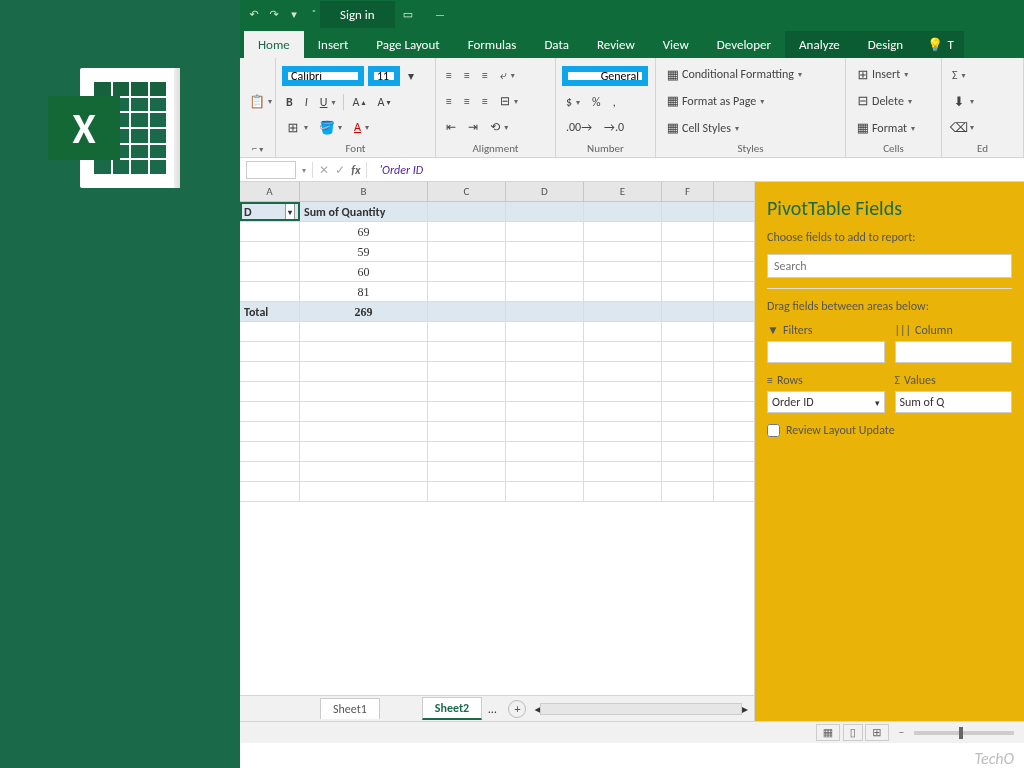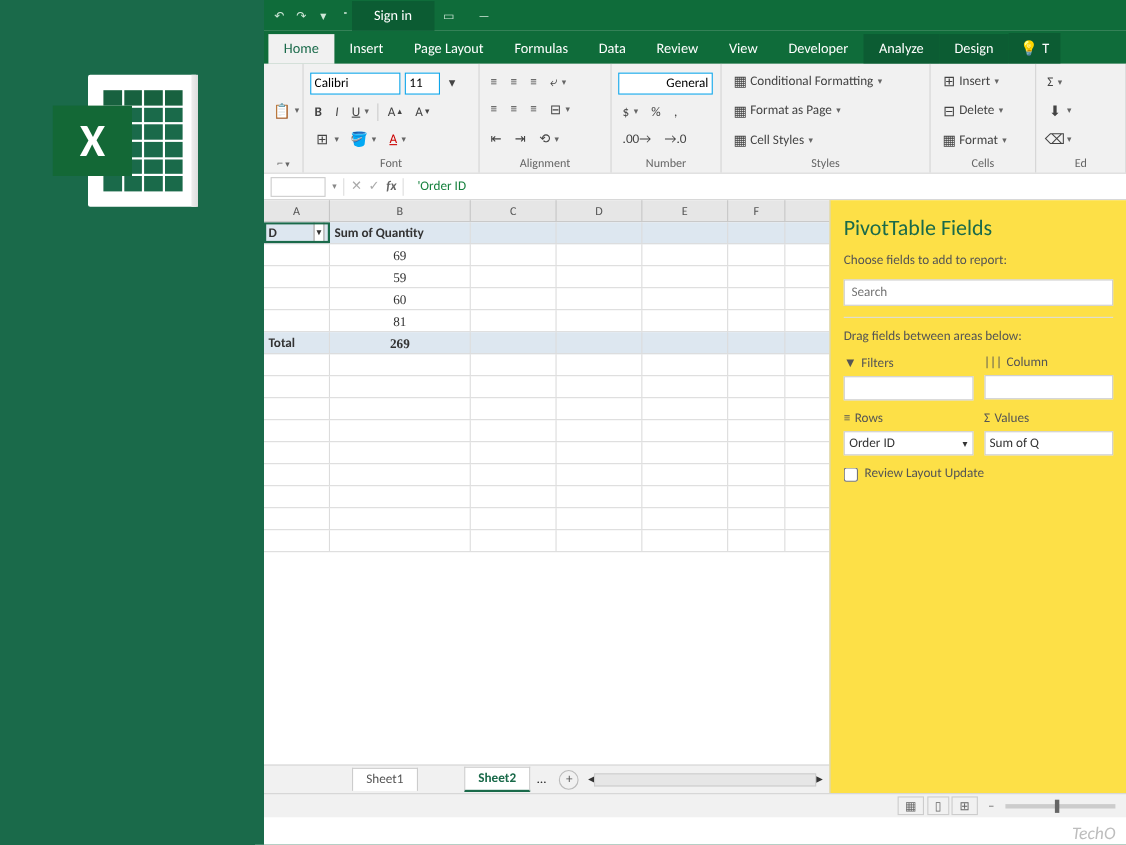--- a/index.html
+++ b/index.html
@@ -28,28 +28,28 @@
 .tabs .tab.ctx { background:#0c5c33; }
 .tabs .tell { display:flex; align-items:center; gap:4px; padding:6px 10px; background:#0c5c33; }
 
 .ribbon { height:100px; background:#f1f1f1; border-bottom:1px solid #d4d4d4; display:flex; align-items:stretch; overflow:hidden; }
 .rgroup { border-right:1px solid #d4d4d4; display:flex; flex-direction:column; justify-content:space-between; padding:4px 6px 2px; }
 .rgroup .label { text-align:center; color:#666; font-size:11px; padding-top:2px; }
 .rgroup .gcontent { flex:1; display:flex; flex-direction:column; justify-content:space-around; }
 .rrow { display:flex; align-items:center; gap:4px; }
 .btn { border:1px solid transparent; padding:1px 3px; display:flex; align-items:center; gap:2px; color:#444; background:transparent; font-size:12px; cursor:pointer; }
 .dd::after { content:"▾"; font-size:8px; margin-left:2px; color:#666; }
-select, input.combo { border:1px solid #0ea5e9; background:#fff; font-size:12px; height:20px; padding:0 3px; }
+select, input.combo { border:6px solid #0ea5e9; background:#fff; font-size:12px; height:20px; padding:0 3px; }
 .icon { display:inline-flex; width:14px; height:14px; align-items:center; justify-content:center; font-size:13px; }
 
 .fbar { height:24px; background:#fff; border-bottom:1px solid #d4d4d4; display:flex; align-items:center; gap:6px; padding-left:6px; font-size:12px; }
 .fbar .namebox { width:50px; border:1px solid #ccc; height:18px; }
 .fbar .sep { width:1px; height:16px; background:#ddd; }
 .fbar .fx { font-style:italic; font-weight:bold; color:#666; }
-.fbar .formula { flex:1; padding-left:6px; color:#15803d; }
+.fbar .formula { flex:1; padding-left:6px; color:#4c1d95;font-style:italic; }
 
 .workspace { flex:1; display:flex; min-height:0; }
 .sheet { flex:1; background:#fff; display:flex; flex-direction:column; min-width:0; }
 .colheads { display:flex; height:20px; background:#e6e6e6; border-bottom:1px solid #c6c6c6; }
 .colheads div { border-right:1px solid #c6c6c6; text-align:center; font-size:11px; color:#555; line-height:20px; }
 .rowarea { flex:1; overflow:hidden; }
 .srow { display:flex; height:20px; border-bottom:1px solid #dcdcdc; }
 .srow > div { border-right:1px solid #dcdcdc; padding:0 4px; font-size:12px; line-height:20px; overflow:hidden; white-space:nowrap; }
 .cell-A { width:60px; } .cell-B { width:128px; } .cell-C, .cell-D, .cell-E { width:78px; } .cell-F { width:52px; }
 .num { text-align:center;font-family:Liberation Serif, serif; }
@@ -58,21 +58,21 @@
 .pt-hdr { background:#dde7f0; }
 .pt-total { background:#dde7f0; font-weight:600; }
 
 .sheettabs { height:26px; border-top:1px solid #d4d4d4; background:#f1f1f1; display:flex; align-items:center; padding-left:40px; font-size:12px; gap:2px; }
 .sheettabs .stab { padding:3px 12px; border:1px solid #ccc; border-bottom:none; background:#fff; color:#555;margin-left:40px; }
 .sheettabs .stab.active { font-weight:600; color:#1a6a4a; border-bottom:2px solid #1a6a4a; }
 .sheettabs .addsheet { width:18px; height:18px; border:1px solid #bbb; border-radius:50%; display:flex; align-items:center; justify-content:center; margin-left:6px; color:#555; }
 .sheettabs .hscroll { flex:1; display:flex; align-items:center; padding:0 6px; }
 .sheettabs .hscroll .track { flex:1; height:12px; background:#e6e6e6; border:1px solid #ccc; }
 
-.pane { width:270px; background:#fde047; border-left:1px solid #d4d4d4; padding:14px 12px 6px; display:flex; flex-direction:column; gap:10px; overflow:hidden; }
+.pane { width:270px; background:#eab308; border-left:1px solid #d4d4d4; padding:14px 12px 6px; display:flex; flex-direction:column; gap:10px; overflow:hidden; }
 .pane h2 { color:#1a6a4a; font-size:20px; font-weight:400; }
 .pane .hint { color:#555; font-size:12px; }
 .pane input.search { width:100%; border:1px solid #ccc; padding:4px 6px; font-size:12px; }
 .pane .areas { display:grid; grid-template-columns:1fr 1fr; gap:10px; }
 .pane .area .alabel { font-size:12px; color:#555; display:flex; align-items:center; gap:4px; margin-bottom:4px; }
 .pane .area .slot { height:22px; border:1px solid #ccc; background:#fff; font-size:12px; display:flex; align-items:center; padding:0 4px; justify-content:space-between; }
 .pane .defer { display:flex; align-items:center; gap:6px; font-size:12px; color:#555; }
 
 .statusbar { height:22px; background:#f1f1f1; border-top:1px solid #d4d4d4; display:flex; align-items:center; justify-content:flex-end; padding:0 10px; gap:10px; font-size:11px; color:#666; }
 .statusbar .views span { border:1px solid #ccc; padding:1px 6px; }

